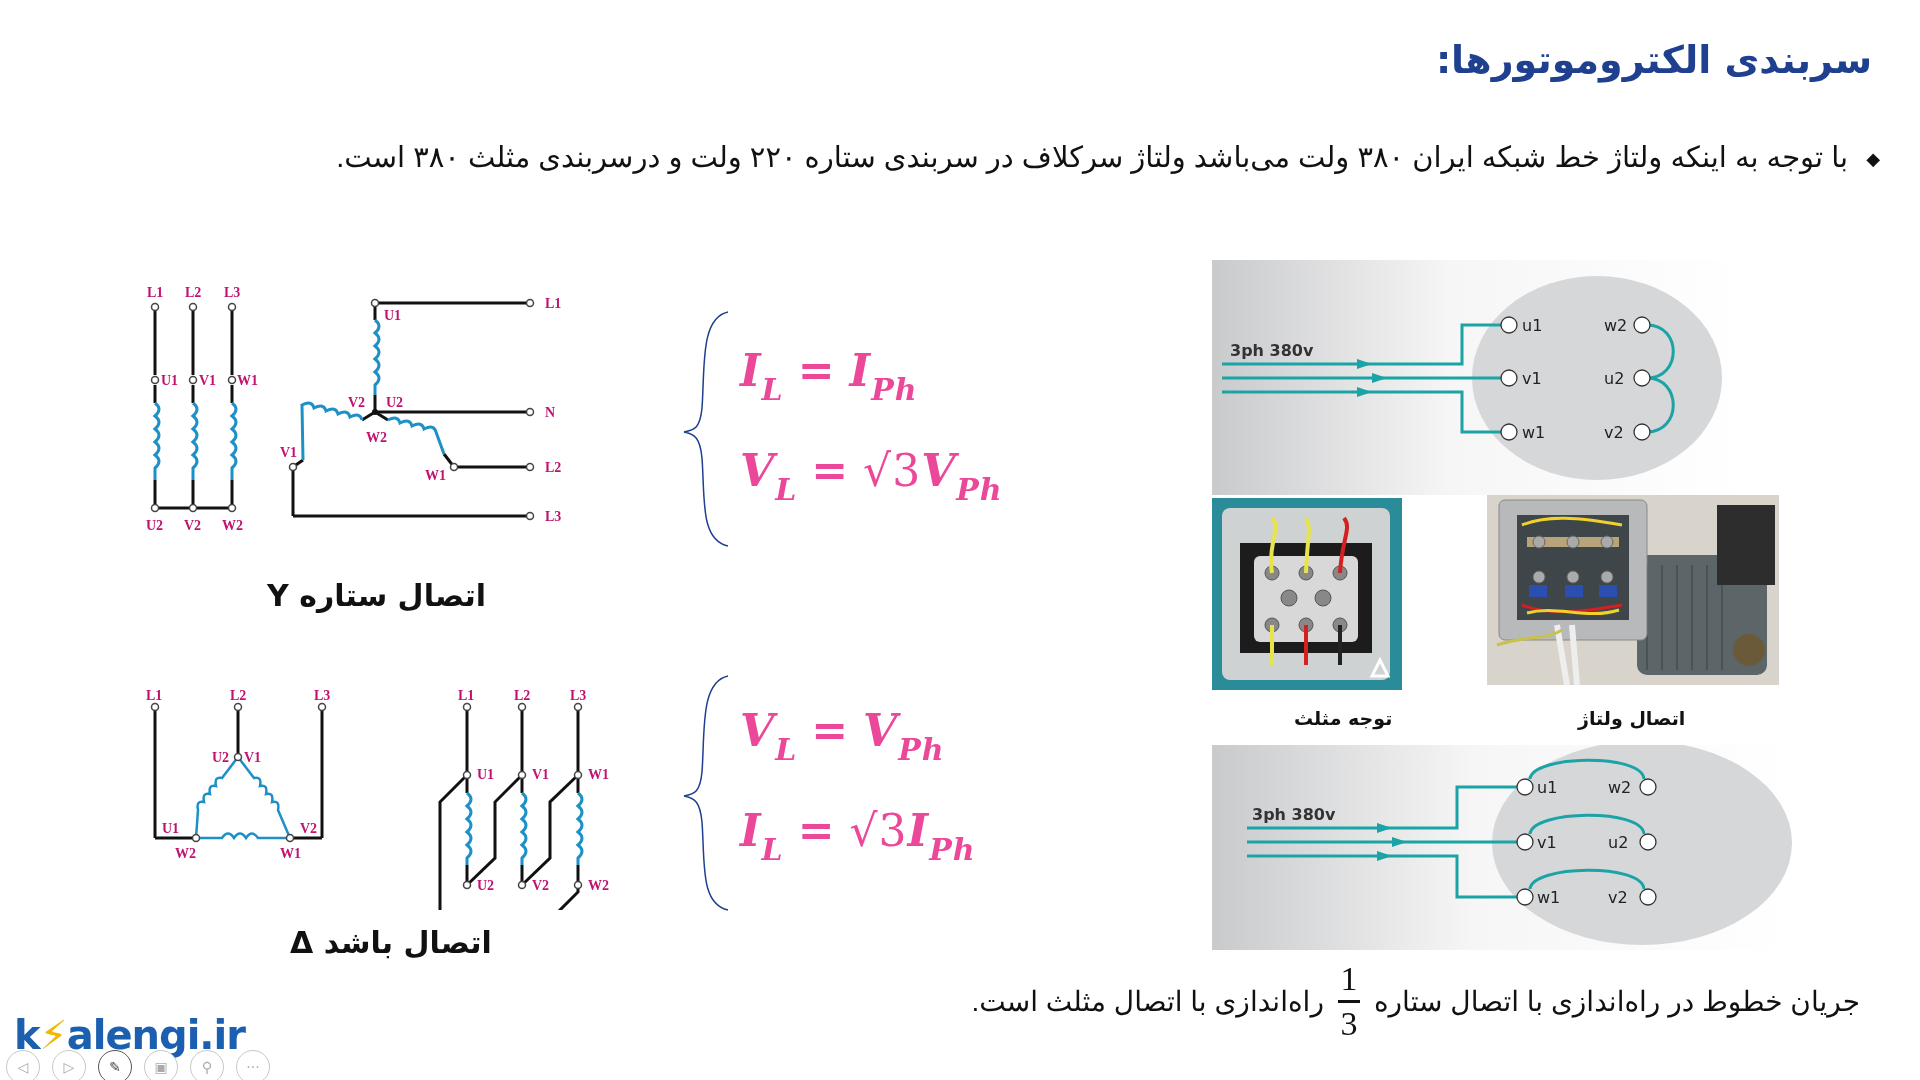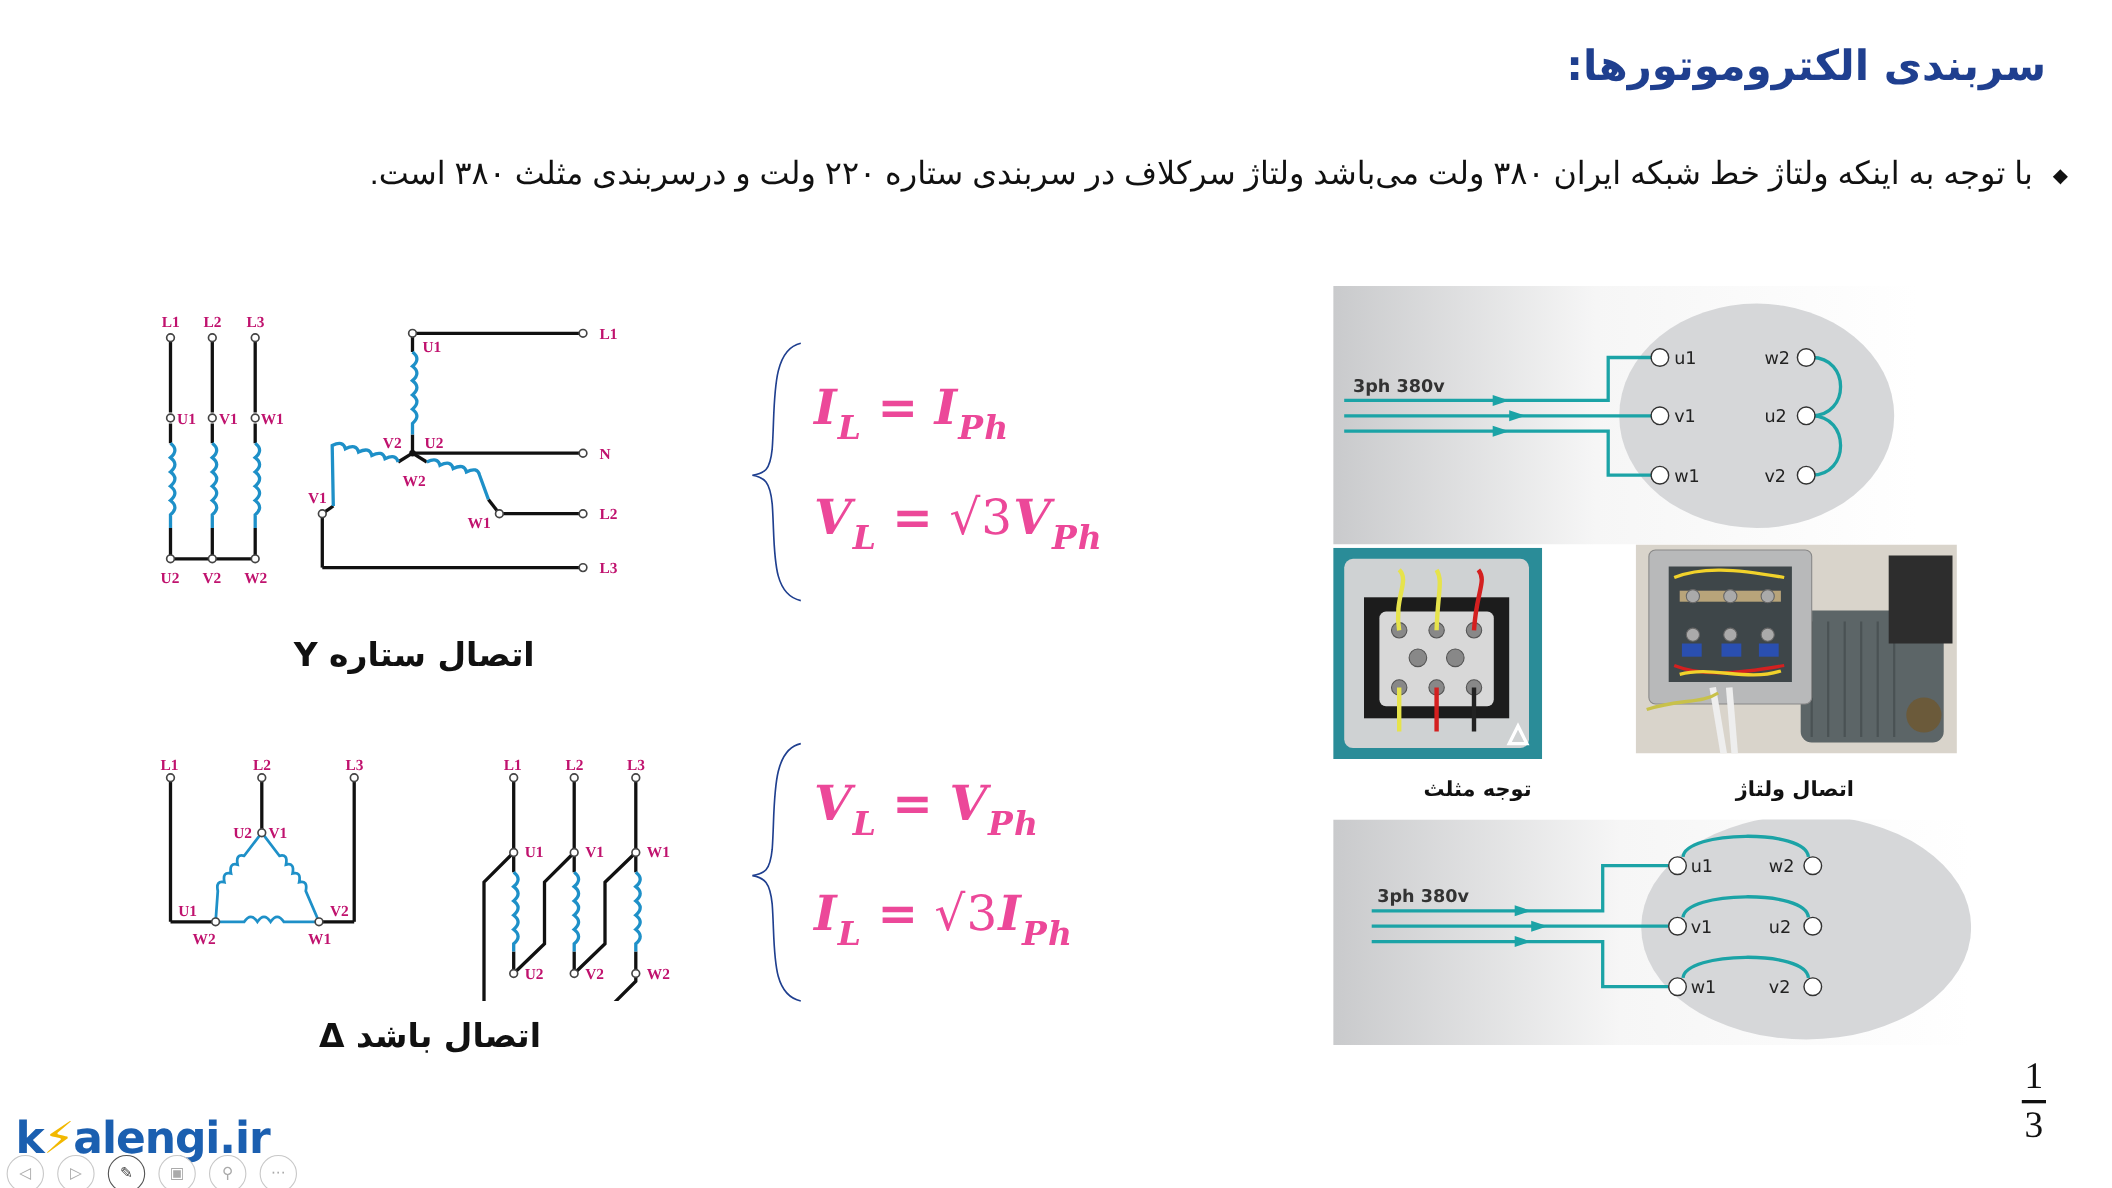--- a/index.html
+++ b/index.html
@@ -2,21 +2,21 @@
 <html><head>
 <meta charset="utf-8">
 <style>
   html, body { margin:0; padding:0; }
   body {
     width:1920px; height:1080px; position:relative; overflow:hidden;
     background:#ffffff; font-family:"DejaVu Sans", sans-serif; color:#111;
   }
   .abs { position:absolute; }
   .title {
-    right:60px; top:38px; direction:rtl; font-size:38px; font-weight:bold;
+    right:48px; top:38px; direction:rtl; font-size:38px; font-weight:bold;
     color:#1f3f8f; white-space:nowrap;
   }
   .intro {
     right:40px; top:140px; direction:rtl; font-size:29px; color:#111;
     white-space:nowrap; font-family:"Liberation Sans", sans-serif;text-align:center;
   }
   .intro .bullet { font-size:18px; margin-left:10px; vertical-align:middle; }
   .caption {
     direction:rtl; font-size:30px; font-weight:bold; white-space:nowrap; color:#111;margin-left:12px;
   }
@@ -380,25 +380,27 @@
   </g>
   <text class="panel-label" x="325" y="48">u1</text>
   <text class="panel-label" x="325" y="103">v1</text>
   <text class="panel-label" x="325" y="158">w1</text>
   <text class="panel-label" x="396" y="48">w2</text>
   <text class="panel-label" x="396" y="103">u2</text>
   <text class="panel-label" x="396" y="158">v2</text>
 </svg>
 
 <div class="abs footer-text" style="right:60px;top:962px;display:flex;align-items:center;gap:14px">
+  <span>جریان خطوط در راه‌اندازی با اتصال ستاره</span>
   <span class="frac">
     <span>1</span>
     <span class="bar"></span>
     <span>3</span>
   </span>
+  <span>راه‌اندازی با اتصال مثلث است.</span>
 </div>
 
 <div class="abs logo"><span>k</span><span class="bolt">⚡</span><span>alengi.ir</span></div>
 
 <div class="abs" style="left:6px;top:1050px;display:flex;gap:12px">
   <div class="ctrl">
       <span>◁</span>
     </div>
   <div class="ctrl">
       <span>▷</span>

